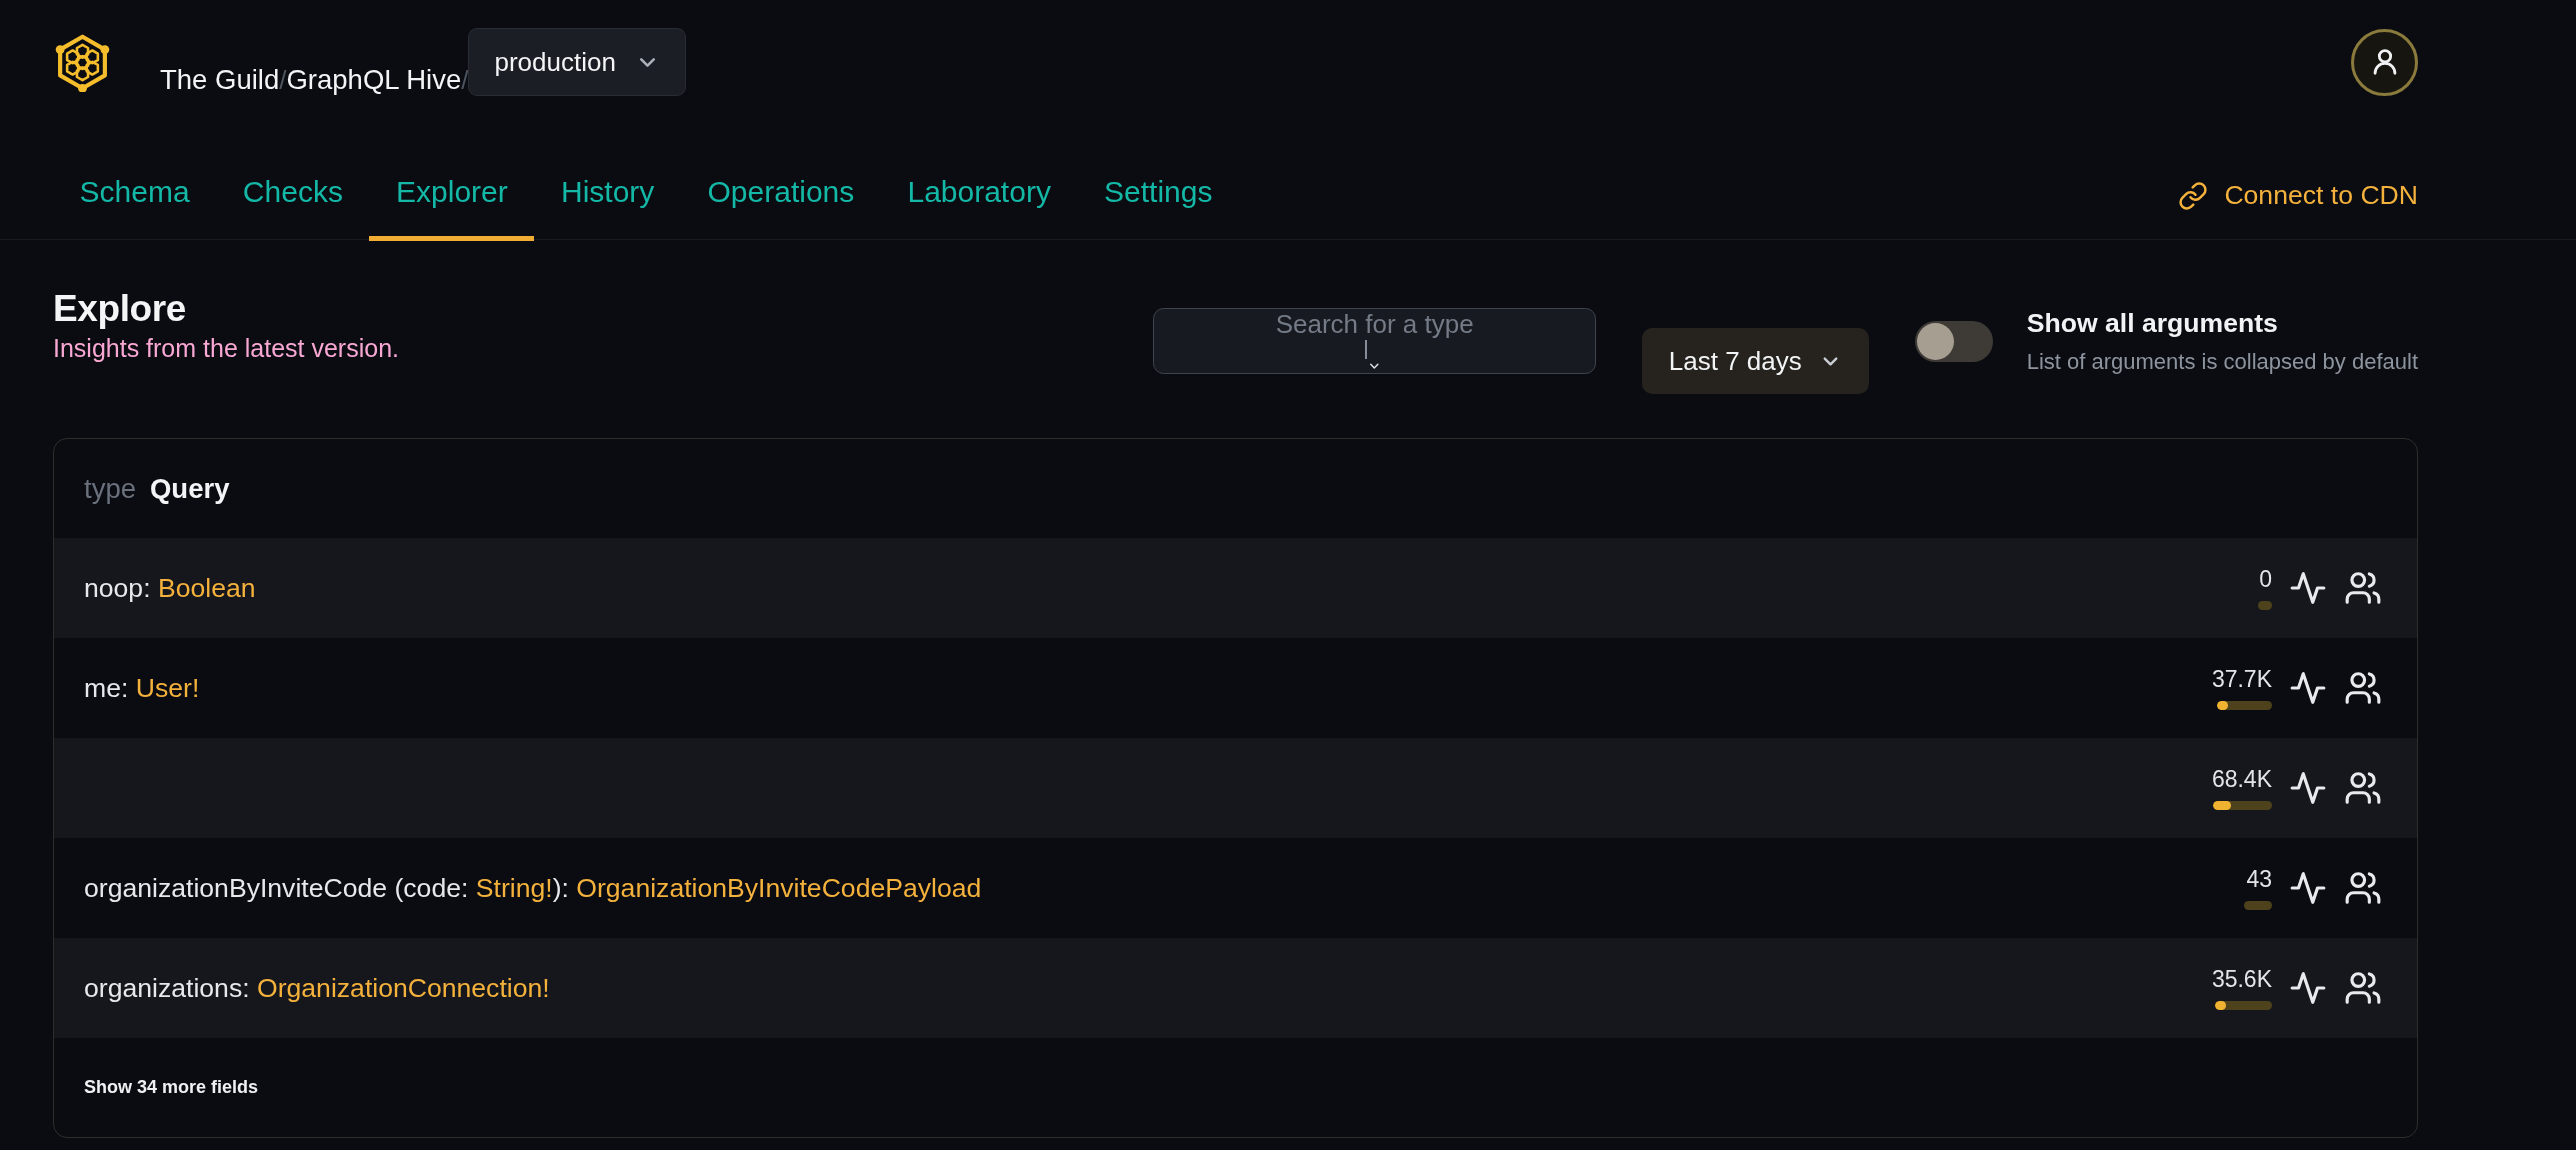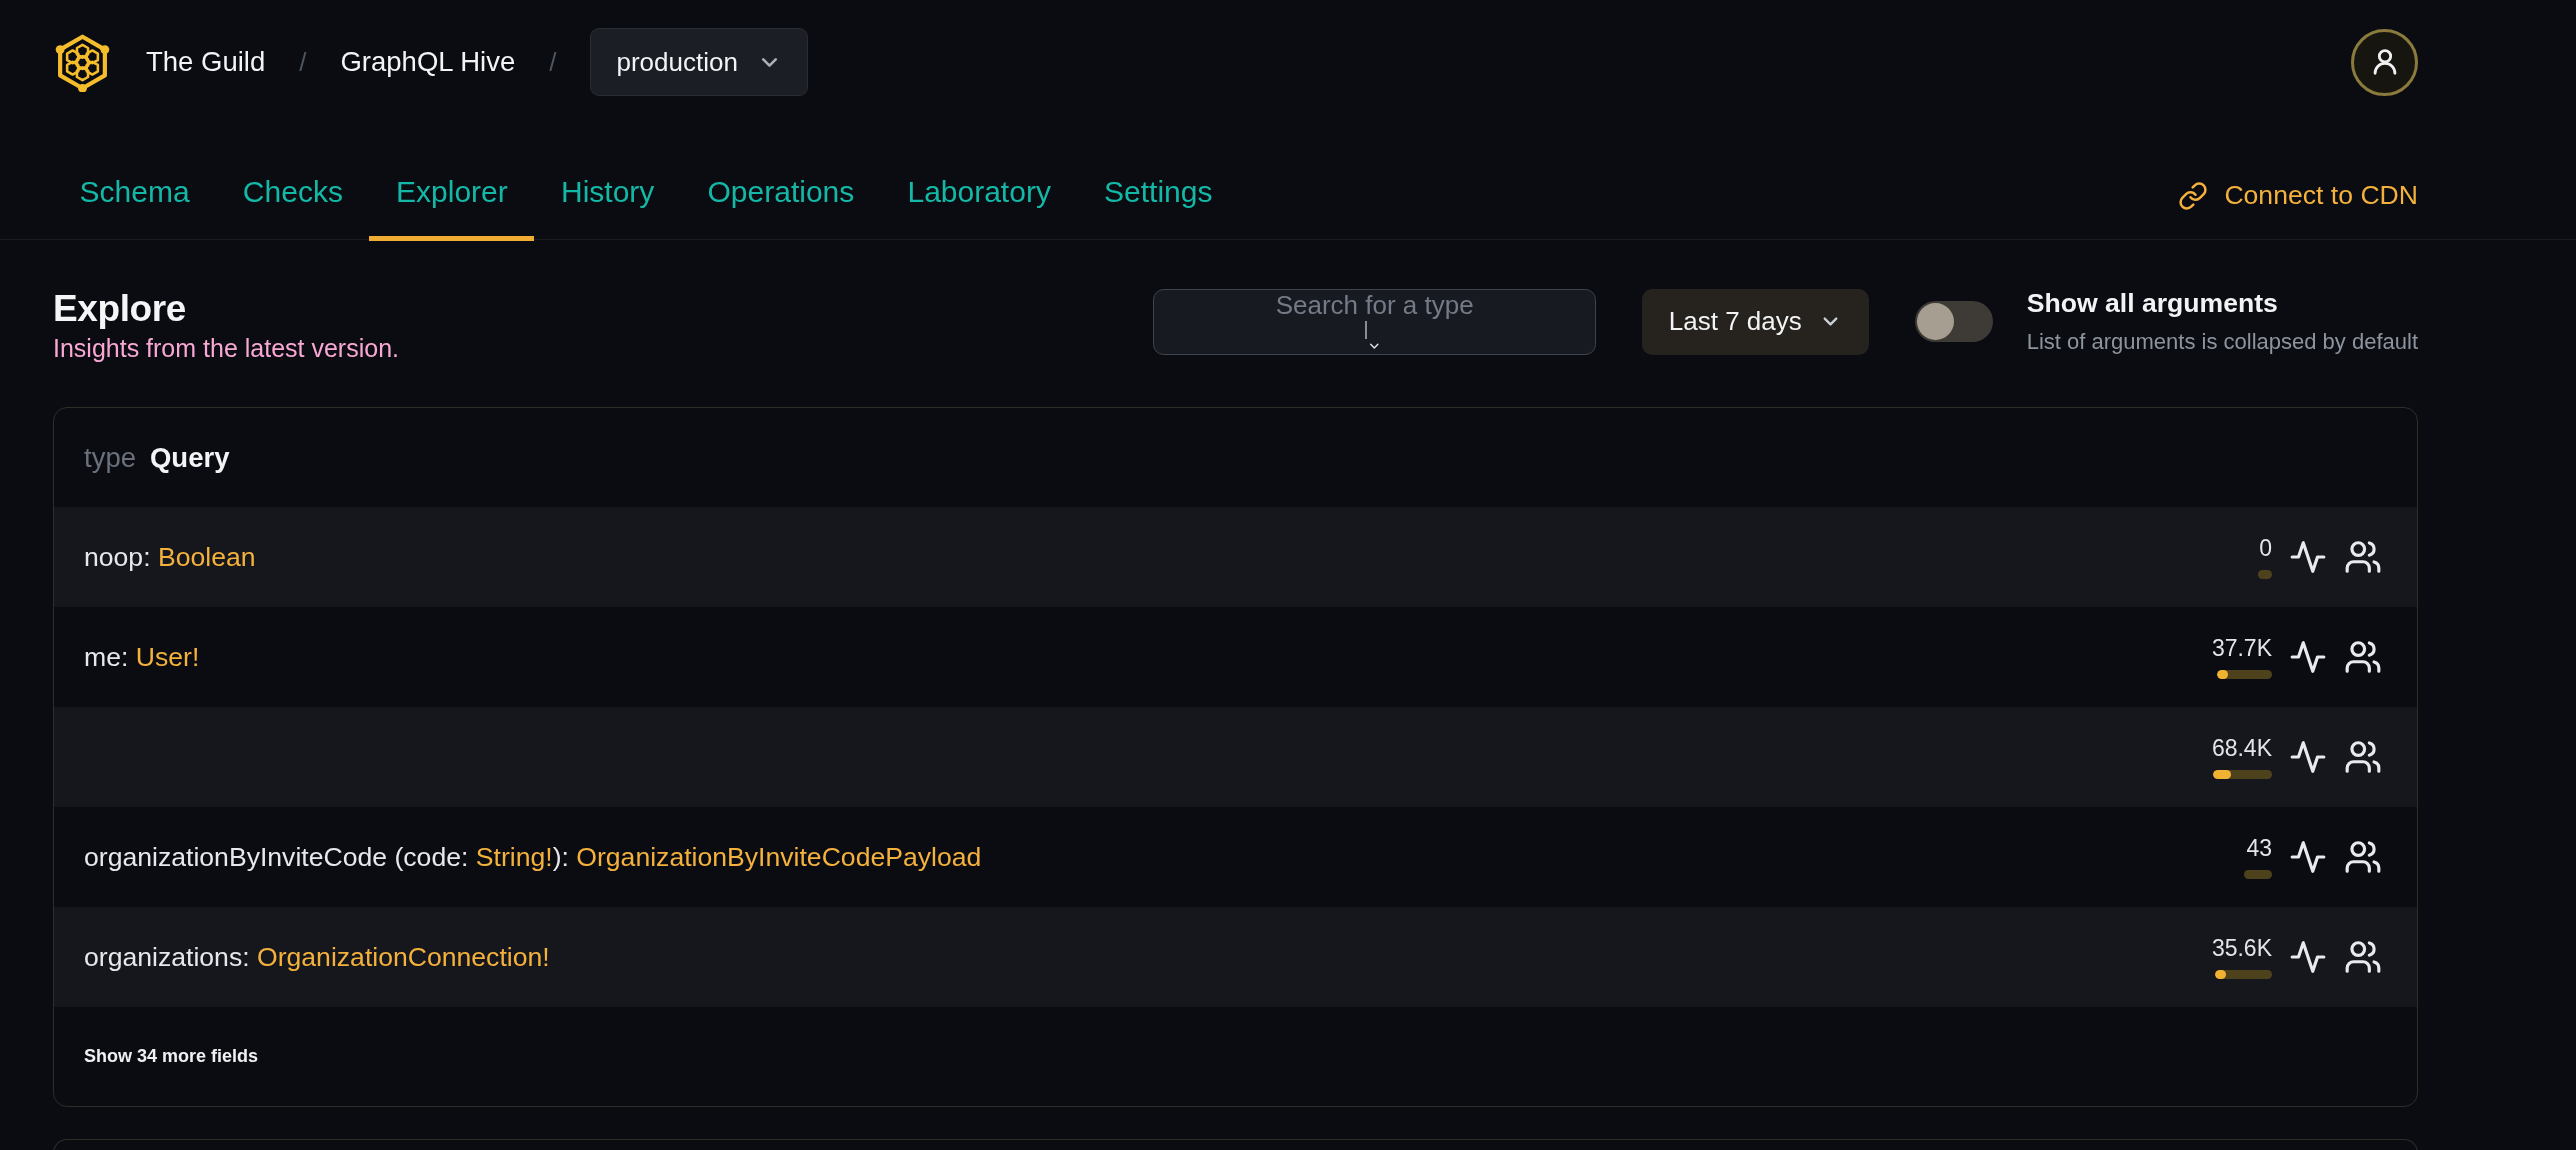--- a/index.html
+++ b/index.html
@@ -8,21 +8,21 @@
     background:#0a0c12;
     color:#eceef1;
     font-family:"Liberation Sans", sans-serif;
     -webkit-font-smoothing:antialiased;
   }
   .container { margin-left:53px; width:2365px; }
 
   
   .topbar { display:flex; align-items:center; height:124px; }
   .logo { width:59px; height:59px; flex:0 0 auto; cursor:pointer; }
-  .breadcrumb { display:flex; align-items:center; gap:34px; margin-left:34px; font-size:27.5px; }
+  .breadcrumb { display:flex; align-items:flex-end; margin-left:48px; font-size:27.5px; }
   .crumb { color:#f2f4f6; cursor:pointer; }
   .crumb-sep { color:#4d5560; font-size:26px; }
   .target-select {
     display:flex; align-items:center; gap:19.5px;
     background:#1b1e24; border:0.9px solid #282c33; border-radius:8.9px;
     padding:17.7px 25px; font-size:26px; color:#f2f4f6; cursor:pointer;
   }
   .chev { width:25px; height:25px; stroke:#a9b0b9; fill:none; stroke-width:2.5;
           stroke-linecap:round; stroke-linejoin:round; }
   .avatar {
@@ -48,21 +48,21 @@
   .page-head { display:flex; align-items:flex-start; margin-top:48px; }
   .title { font-size:37px; font-weight:bold; letter-spacing:-0.4px; color:#f3f5f7; }
   .subtitle { margin-top:4px; font-size:25px; color:#f9a8d4;text-align:right; }
   .controls { margin-left:auto; display:flex; align-items:center; gap:46px; }
   .search-box { width:443px; height:66px; background:#171a20; border:1.8px solid #3f454e;
                 border-radius:10.6px; display:flex; align-items:center; padding:0 21px; cursor:text;flex-direction:column; }
   .search-ph { font-size:26px; color:#747b86; flex:1; }
   .search-div { width:1.8px; height:35px; background:#878d96; margin-right:17.7px; }
   .search-box .chev { stroke:#dde1e6; width:26.6px; height:26.6px; cursor:pointer; }
   .period-btn { height:66px; background:#26231e; border-radius:10.6px; display:flex; align-items:center;
-                gap:17.7px; padding:0 26.6px; font-size:26px; font-weight:500; color:#f2f4f6; cursor:pointer; }
+                gap:17.7px; padding:0 26.6px; font-size:26px; font-weight:500; color:#f2f4f6; cursor:pointer;margin-top:40px; }
   .period-btn .chev { width:23px; height:23px; stroke:#c9ced4; }
   .toggle { width:78px; height:41px; border-radius:20.4px; background:#3e3b36; position:relative;
             flex:0 0 auto; cursor:pointer; }
   .toggle-knob { position:absolute; left:1.8px; top:1.8px; width:37px; height:37px;
                  border-radius:50%; background:#a69e90; }
   .toggle-text { margin-left:-12.4px; }
   .toggle-label { font-size:26.6px; font-weight:600; color:#f1f3f5; }
   .toggle-desc { margin-top:9.8px; font-size:22px; color:#8d949e; }
 
   

